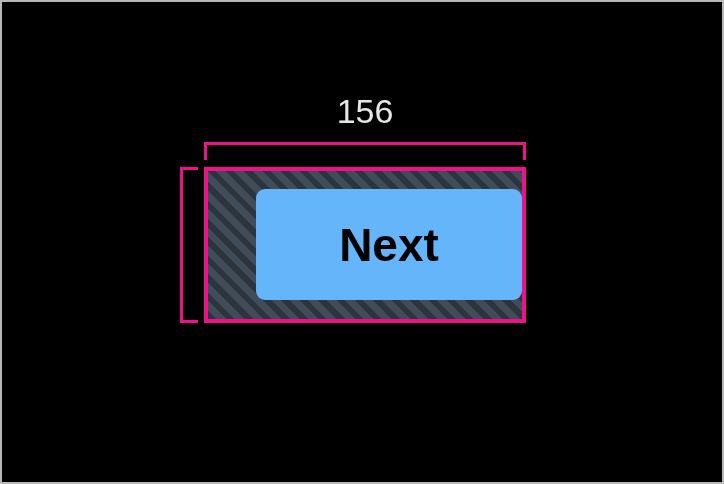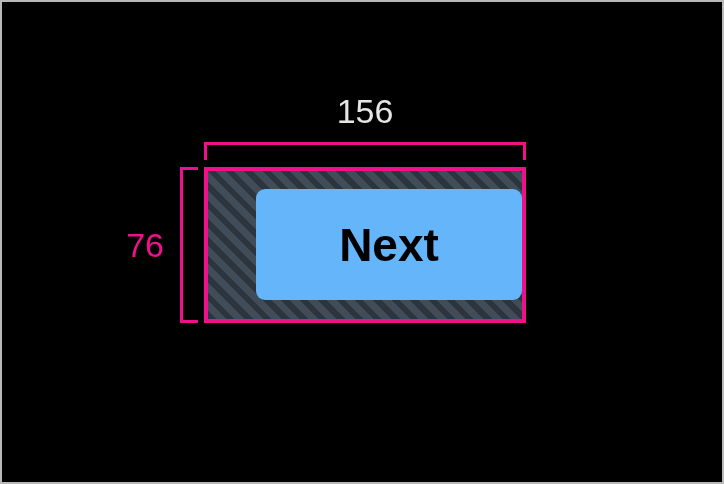--- a/index.html
+++ b/index.html
@@ -131,21 +131,20 @@
   }
 </style>
 </head>
 <body>
 
 <div id="stage">
 
   <div id="width-value">156</div>
   <div id="width-bracket"></div>
 
-  <div id="height-value">76</div>
   <div id="height-bracket"></div>
 
   <div id="measure-box">
 
     <div id="margin-hatch"></div>
 
     <div id="next-button">
       <span id="next-label">Next</span>
     </div>
   </div>

